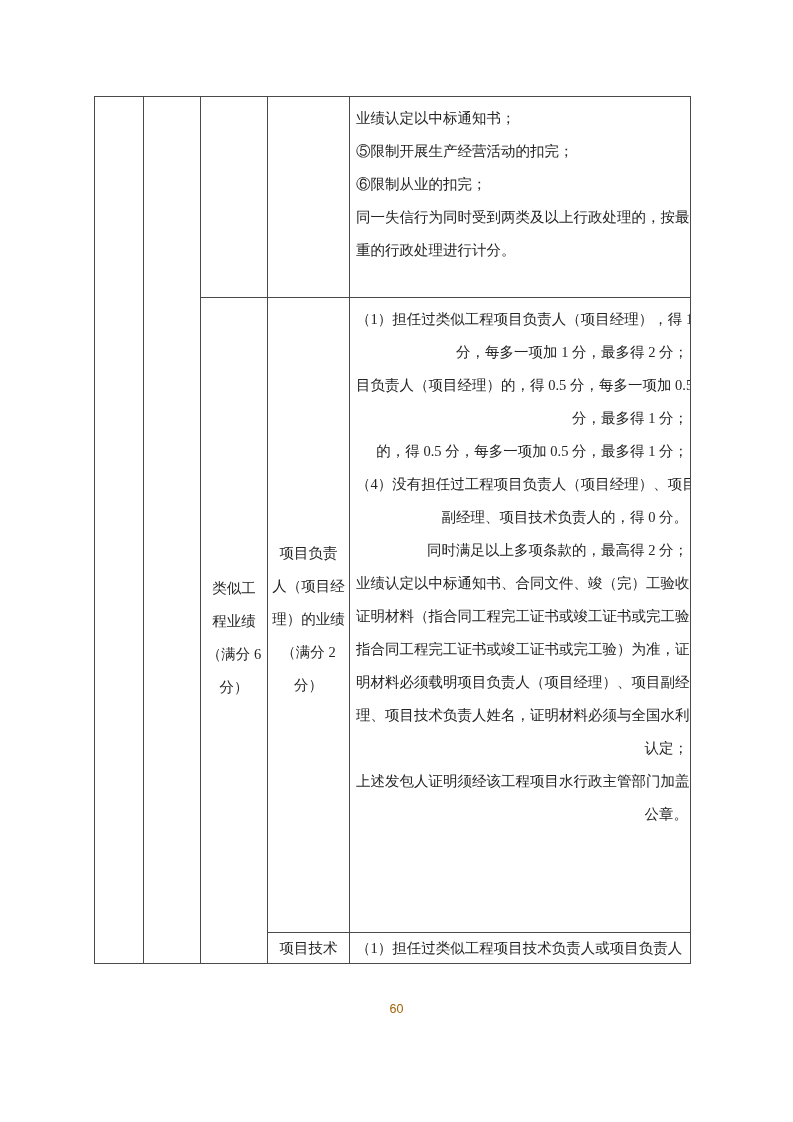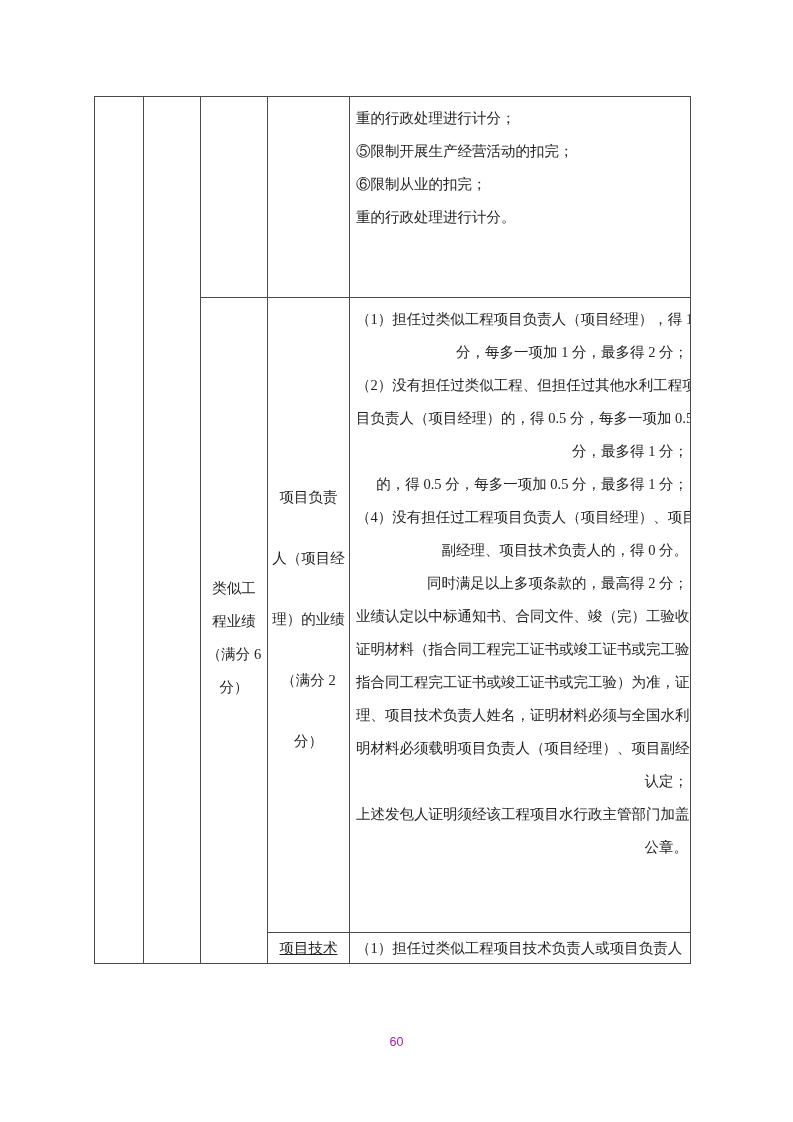--- a/index.html
+++ b/index.html
@@ -29,22 +29,22 @@
     grid-template-rows: 201px 635px 1fr;
   }
   .cell { overflow: hidden; }
   .br { border-right: 1px solid var(--line-color); }
   .bb { border-bottom: 1px solid var(--line-color); }
   .c1  { grid-column: 1; grid-row: 1 / 4; }
   .c2  { grid-column: 2; grid-row: 1 / 4; }
   .c3a { grid-column: 3; grid-row: 1; }
   .c3b { grid-column: 3; grid-row: 2 / 4; }
   .c4a { grid-column: 4; grid-row: 1; }
-  .c4b { grid-column: 4; grid-row: 2; gap: 28px; }
-  .c4c { grid-column: 4; grid-row: 3; text-decoration: underline; }
+  .c4b { grid-column: 4; grid-row: 2; }
+  .c4c { grid-column: 4; grid-row: 3; }
   .c5a { grid-column: 5; grid-row: 1; }
   .c5b { grid-column: 5; grid-row: 2; text-align: right; }
   .c5c { grid-column: 5; grid-row: 3; }
   .text-block {
     padding: 5px 2px 0 6px;
     font-size: 14.5px;
   }
   .text-block .line {
     line-height: 33px;
     white-space: nowrap;
@@ -76,22 +76,21 @@
   }
   .c5c span { white-space: nowrap; }
   .page-number {
     position: absolute;
     top: 1002px;
     left: 0;
     width: 100%;
     text-align: center;
     font-family: "Liberation Sans", "DejaVu Sans", sans-serif;
     font-size: 12.5px;
-    color: #a21caf;
-    margin-top: 33px;
+    color: #a16207;
   }
 </style>
 </head>
 <body>
 
 <div class="page">
 
   <div class="doc-table">
 
     <div class="cell c1 br"></div>
@@ -115,41 +114,41 @@
         <div class="line">理）的业绩</div>
         <div class="line">（满分 2</div>
         <div class="line">分）</div>
       </div>
 
     <div class="cell c4c br">
       <span>项目技术</span>
     </div>
 
     <div class="cell c5a bb text-block">
-        <div class="line">重的行政处理进行计分；</div>
+        <div class="line">业绩认定以中标通知书；</div>
         <div class="line">⑤限制开展生产经营活动的扣完；</div>
         <div class="line">⑥限制从业的扣完；</div>
+        <div class="line">同一失信行为同时受到两类及以上行政处理的，按最</div>
         <div class="line">重的行政处理进行计分。</div>
       </div>
 
     <div class="cell c5b bb text-block">
         <div class="line">（1）担任过类似工程项目负责人（项目经理），得 1</div>
         <div class="line">分，每多一项加 1 分，最多得 2 分；</div>
-        <div class="line">（2）没有担任过类似工程、但担任过其他水利工程项</div>
         <div class="line">目负责人（项目经理）的，得 0.5 分，每多一项加 0.5</div>
         <div class="line">分，最多得 1 分；</div>
         <div class="line">的，得 0.5 分，每多一项加 0.5 分，最多得 1 分；</div>
         <div class="line">（4）没有担任过工程项目负责人（项目经理）、项目</div>
         <div class="line">副经理、项目技术负责人的，得 0 分。</div>
         <div class="line">同时满足以上多项条款的，最高得 2 分；</div>
         <div class="line">业绩认定以中标通知书、合同文件、竣（完）工验收</div>
         <div class="line">证明材料（指合同工程完工证书或竣工证书或完工验</div>
         <div class="line">指合同工程完工证书或竣工证书或完工验）为准，证</div>
+        <div class="line">明材料必须载明项目负责人（项目经理）、项目副经</div>
         <div class="line">理、项目技术负责人姓名，证明材料必须与全国水利</div>
-        <div class="line">明材料必须载明项目负责人（项目经理）、项目副经</div>
         <div class="line">认定；</div>
         <div class="line">上述发包人证明须经该工程项目水行政主管部门加盖</div>
         <div class="line">公章。</div>
       </div>
 
     <div class="cell c5c">
       <span>（1）担任过类似工程项目技术负责人或项目负责人</span>
     </div>
 
   </div>

